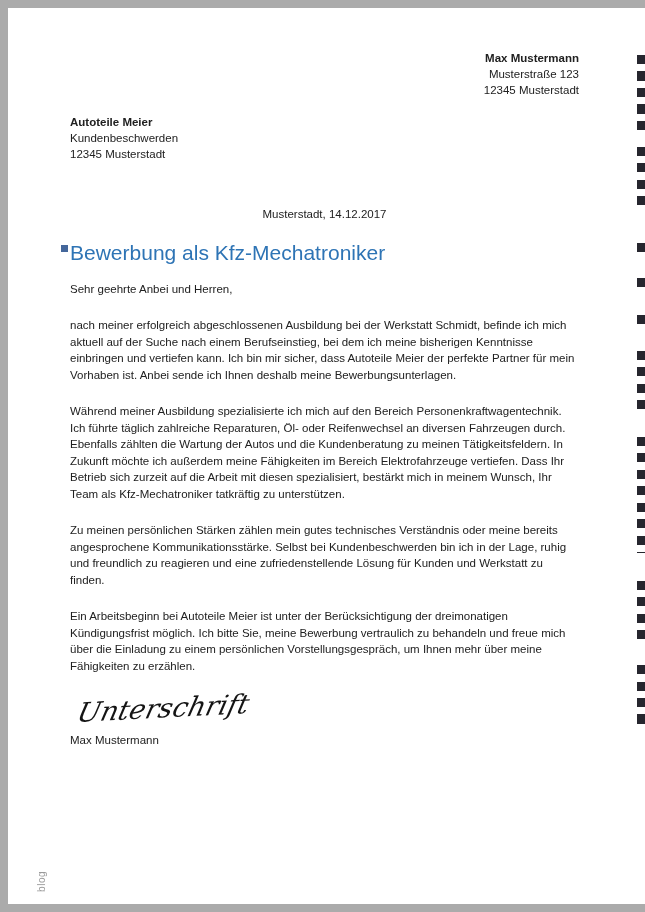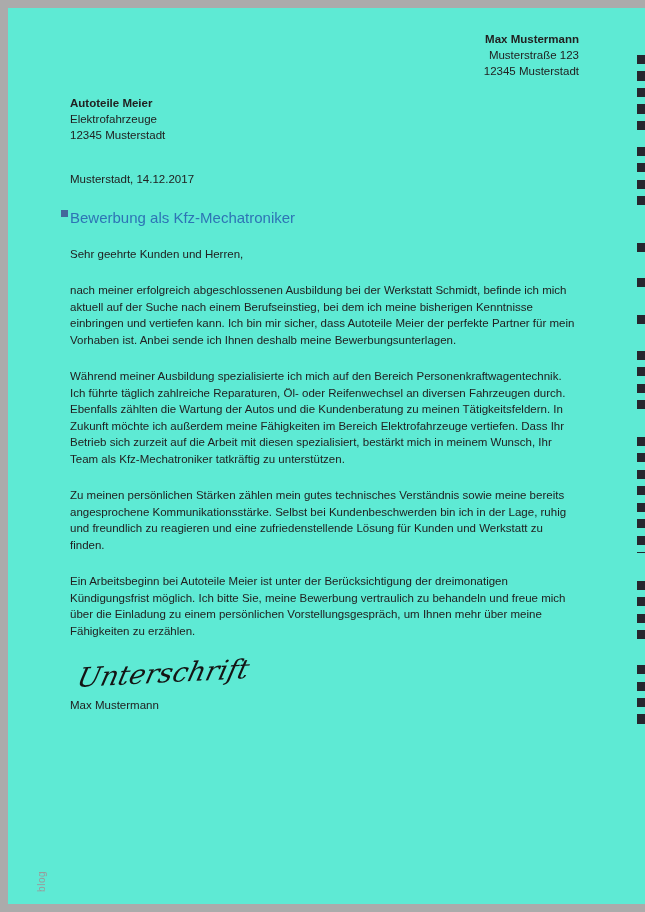--- a/index.html
+++ b/index.html
@@ -15,54 +15,54 @@
   body{
     background:var(--frame-bg);
     font-family:"Liberation Sans","DejaVu Sans",sans-serif;
     color:var(--body-text);
     position:relative;
     overflow:hidden;
   }
   .page{
     position:absolute;
     top:8px;left:8px;right:0;bottom:8px;
-    background:#5eead4;
-    padding:23px 66px 0 62px;
+    background:#ffffff;
+    padding:42px 66px 0 62px;
     font-size:11.5px;
     line-height:16.5px;
   }
   .sender{
     text-align:right;
     line-height:16px;
     margin-bottom:16px;
   }
   .recipient{
     text-align:left;
     line-height:16px;
-    margin-bottom:28px;
+    margin-bottom:44px;
   }
   .bold{font-weight:bold;}
   .date{
-    text-align:left;
+    text-align:center;
     margin-bottom:20px;
   }
   .subject-row{
     position:relative;
     margin-bottom:18px;
   }
   .accent-square{
     position:absolute;
     left:-9px;top:2px;
     width:7px;height:7px;
     background:var(--accent-square);
     display:inline-block;
   }
   .subject{
     color:var(--heading-color);
-    font-size:15px;
+    font-size:21px;
     font-weight:normal;
     line-height:20px;
   }
   .body-text p{margin:0 0 20px 0;max-width:514px;}
   .salutation{margin-bottom:18px;}
   .closing{margin-top:24px;margin-bottom:4px;}
   .signature{
     font-family:"DejaVu Serif","Liberation Serif",serif;
     font-style:italic;
     font-size:27px;
@@ -108,36 +108,36 @@
 <div class="page">
 
   <div class="sender">
     <div class="bold">Max Mustermann</div>
     <div>Musterstraße 123</div>
     <div>12345 Musterstadt</div>
   </div>
 
   <div class="recipient">
     <div class="bold">Autoteile Meier</div>
-    <div>Elektrofahrzeuge</div>
+    <div>Kundenbeschwerden</div>
     <div>12345 Musterstadt</div>
   </div>
 
   <div class="date">Musterstadt, 14.12.2017</div>
 
   <div class="subject-row">
     <span class="accent-square"></span>
     <h1 class="subject">Bewerbung als Kfz-Mechatroniker</h1>
   </div>
 
   <div class="body-text">
-    <p class="salutation">Sehr geehrte Kunden und Herren,</p>
+    <p class="salutation">Sehr geehrte Anbei und Herren,</p>
     <p>nach meiner erfolgreich abgeschlossenen Ausbildung bei der Werkstatt Schmidt, befinde ich mich aktuell auf der Suche nach einem Berufseinstieg, bei dem ich meine bisherigen Kenntnisse einbringen und vertiefen kann. Ich bin mir sicher, dass Autoteile Meier der perfekte Partner für mein Vorhaben ist. Anbei sende ich Ihnen deshalb meine Bewerbungsunterlagen.</p>
     <p>Während meiner Ausbildung spezialisierte ich mich auf den Bereich Personenkraftwagentechnik. Ich führte täglich zahlreiche Reparaturen, Öl- oder Reifenwechsel an diversen Fahrzeugen durch. Ebenfalls zählten die Wartung der Autos und die Kundenberatung zu meinen Tätigkeitsfeldern. In Zukunft möchte ich außerdem meine Fähigkeiten im Bereich Elektrofahrzeuge vertiefen. Dass Ihr Betrieb sich zurzeit auf die Arbeit mit diesen spezialisiert, bestärkt mich in meinem Wunsch, Ihr Team als Kfz-Mechatroniker tatkräftig zu unterstützen.</p>
-    <p>Zu meinen persönlichen Stärken zählen mein gutes technisches Verständnis sowie meine bereits angesprochene Kommunikationsstärke. Selbst bei Kundenbeschwerden bin ich in der Lage, ruhig und freundlich zu reagieren und eine zufriedenstellende Lösung für Kunden und Werkstatt zu finden.</p>
+    <p>Zu meinen persönlichen Stärken zählen mein gutes technisches Verständnis oder meine bereits angesprochene Kommunikationsstärke. Selbst bei Kundenbeschwerden bin ich in der Lage, ruhig und freundlich zu reagieren und eine zufriedenstellende Lösung für Kunden und Werkstatt zu finden.</p>
     <p>Ein Arbeitsbeginn bei Autoteile Meier ist unter der Berücksichtigung der dreimonatigen Kündigungsfrist möglich. Ich bitte Sie, meine Bewerbung vertraulich zu behandeln und freue mich über die Einladung zu einem persönlichen Vorstellungsgespräch, um Ihnen mehr über meine Fähigkeiten zu erzählen.</p>
   </div>
 
   <div>
     <span class="signature">Unterschrift</span>
     <div class="signed-name">Max Mustermann</div>
   </div>
 
 </div>
 

